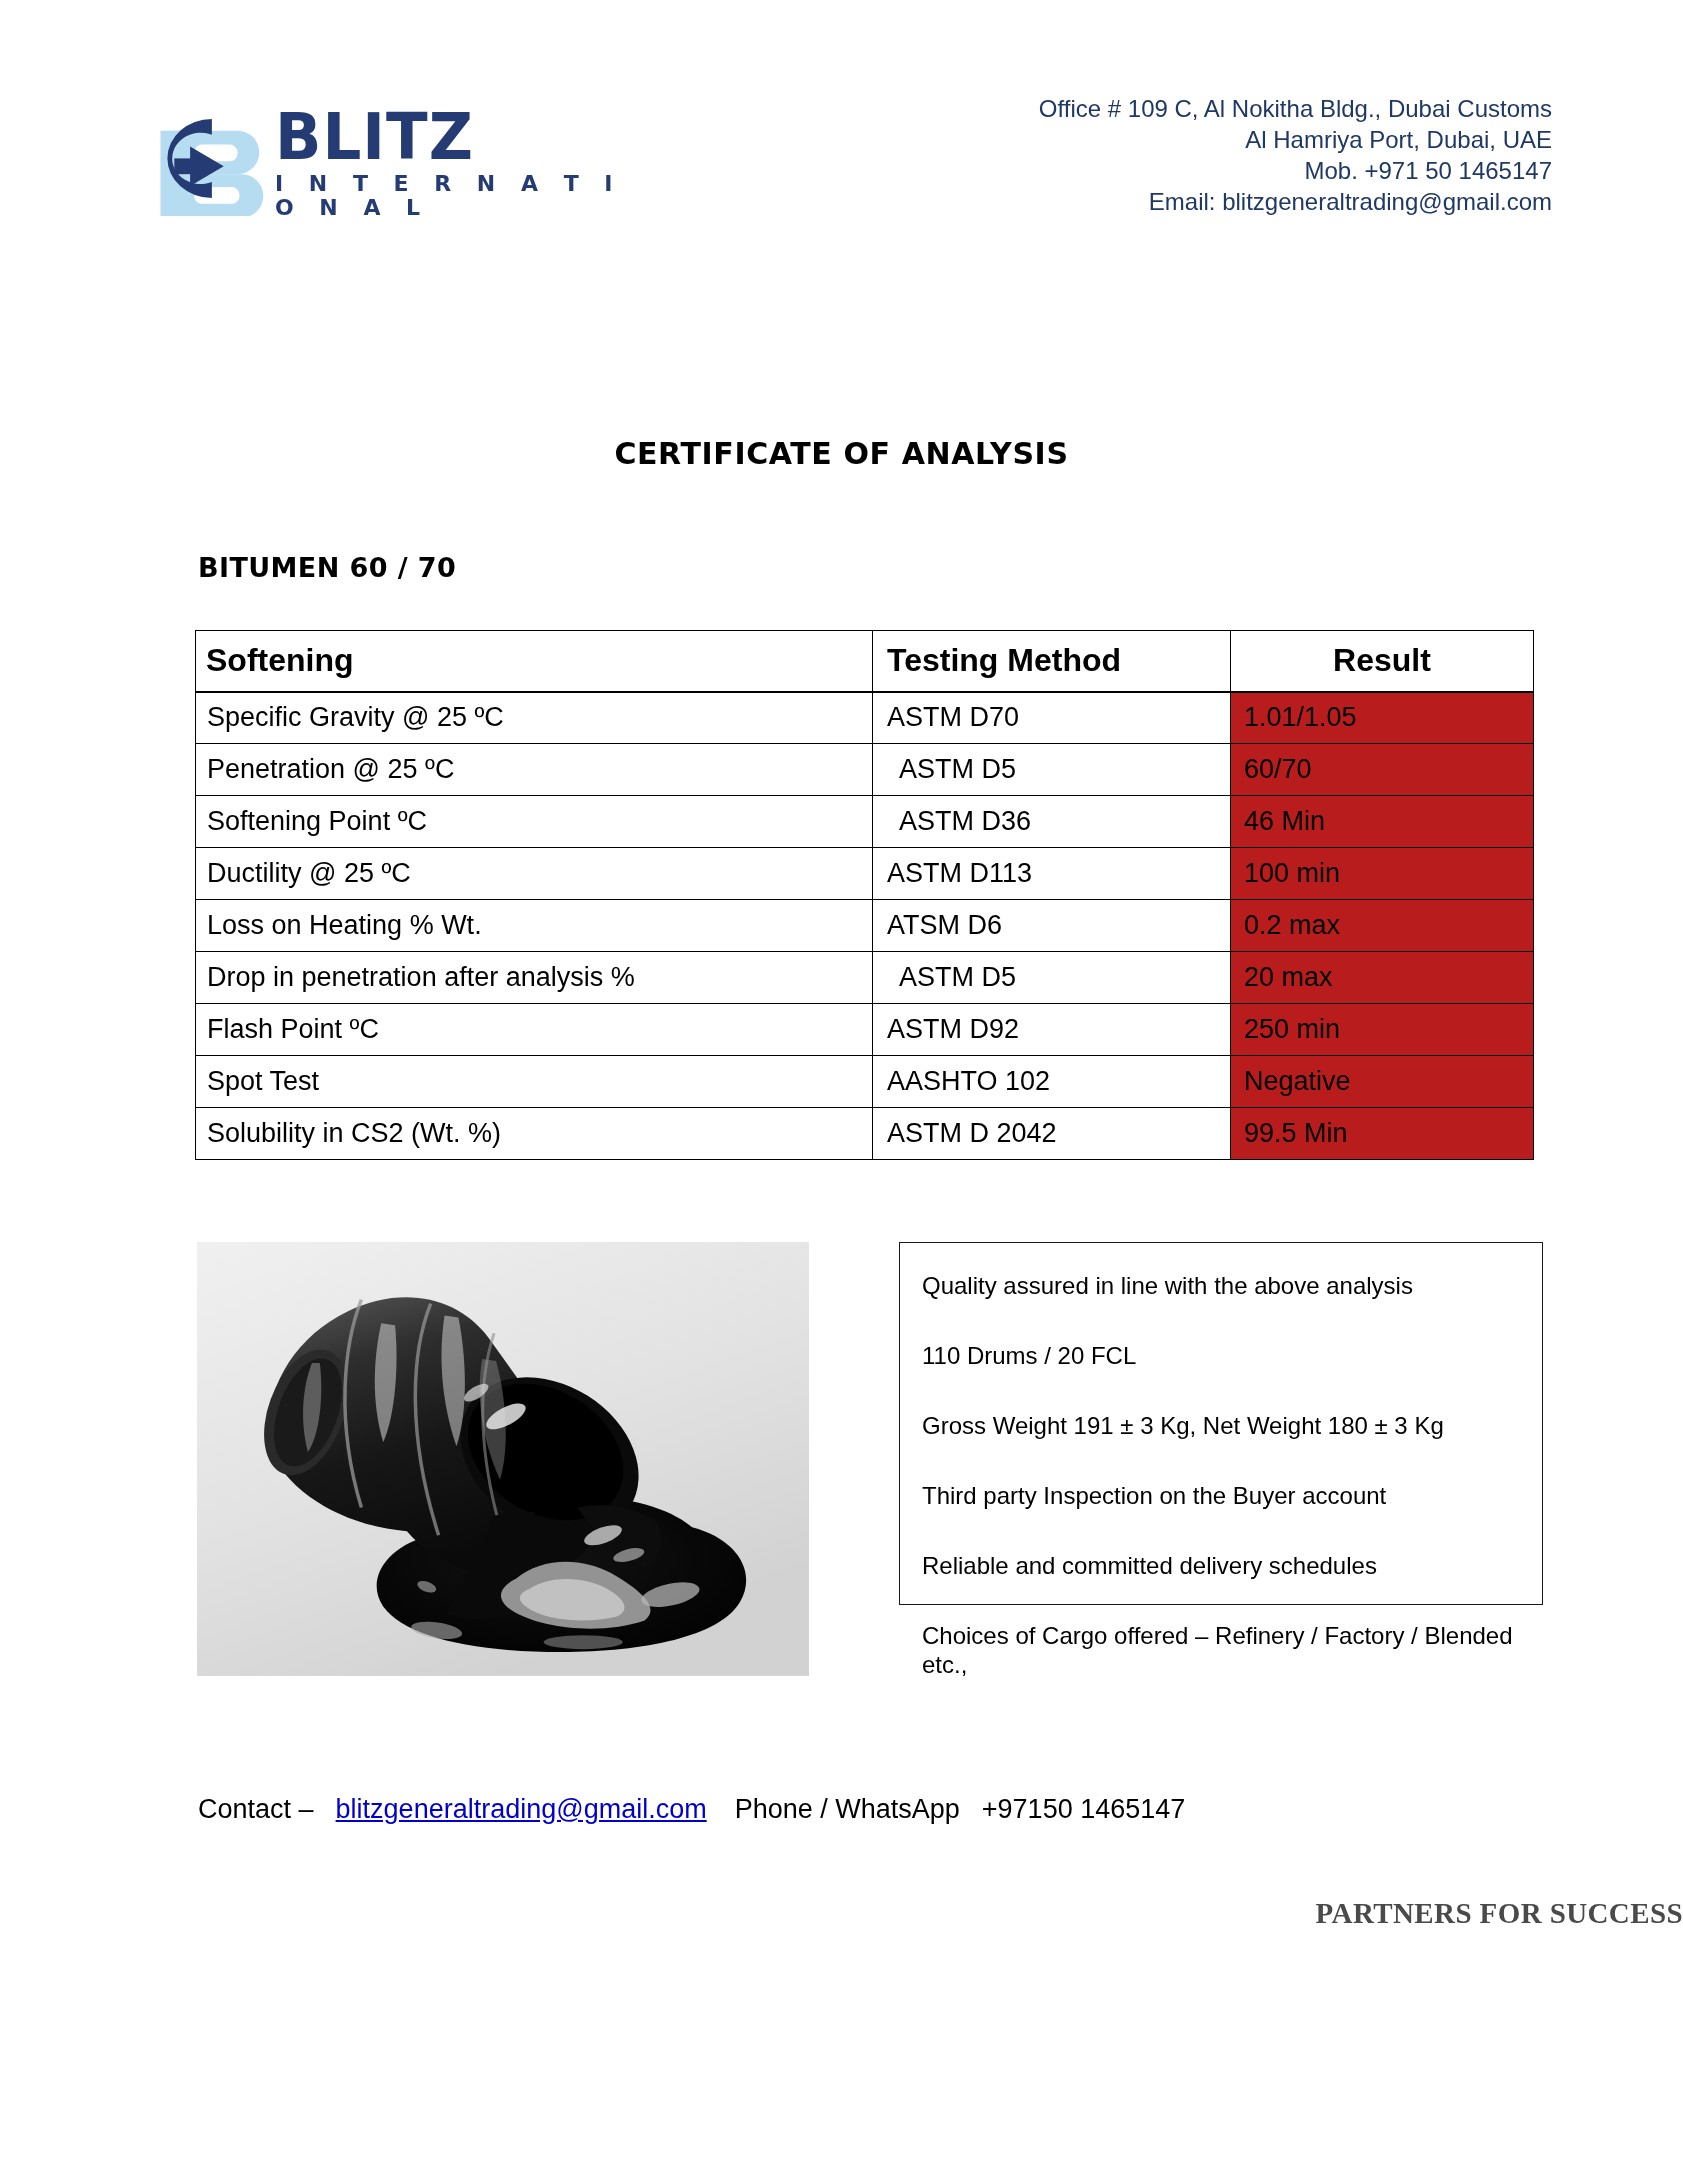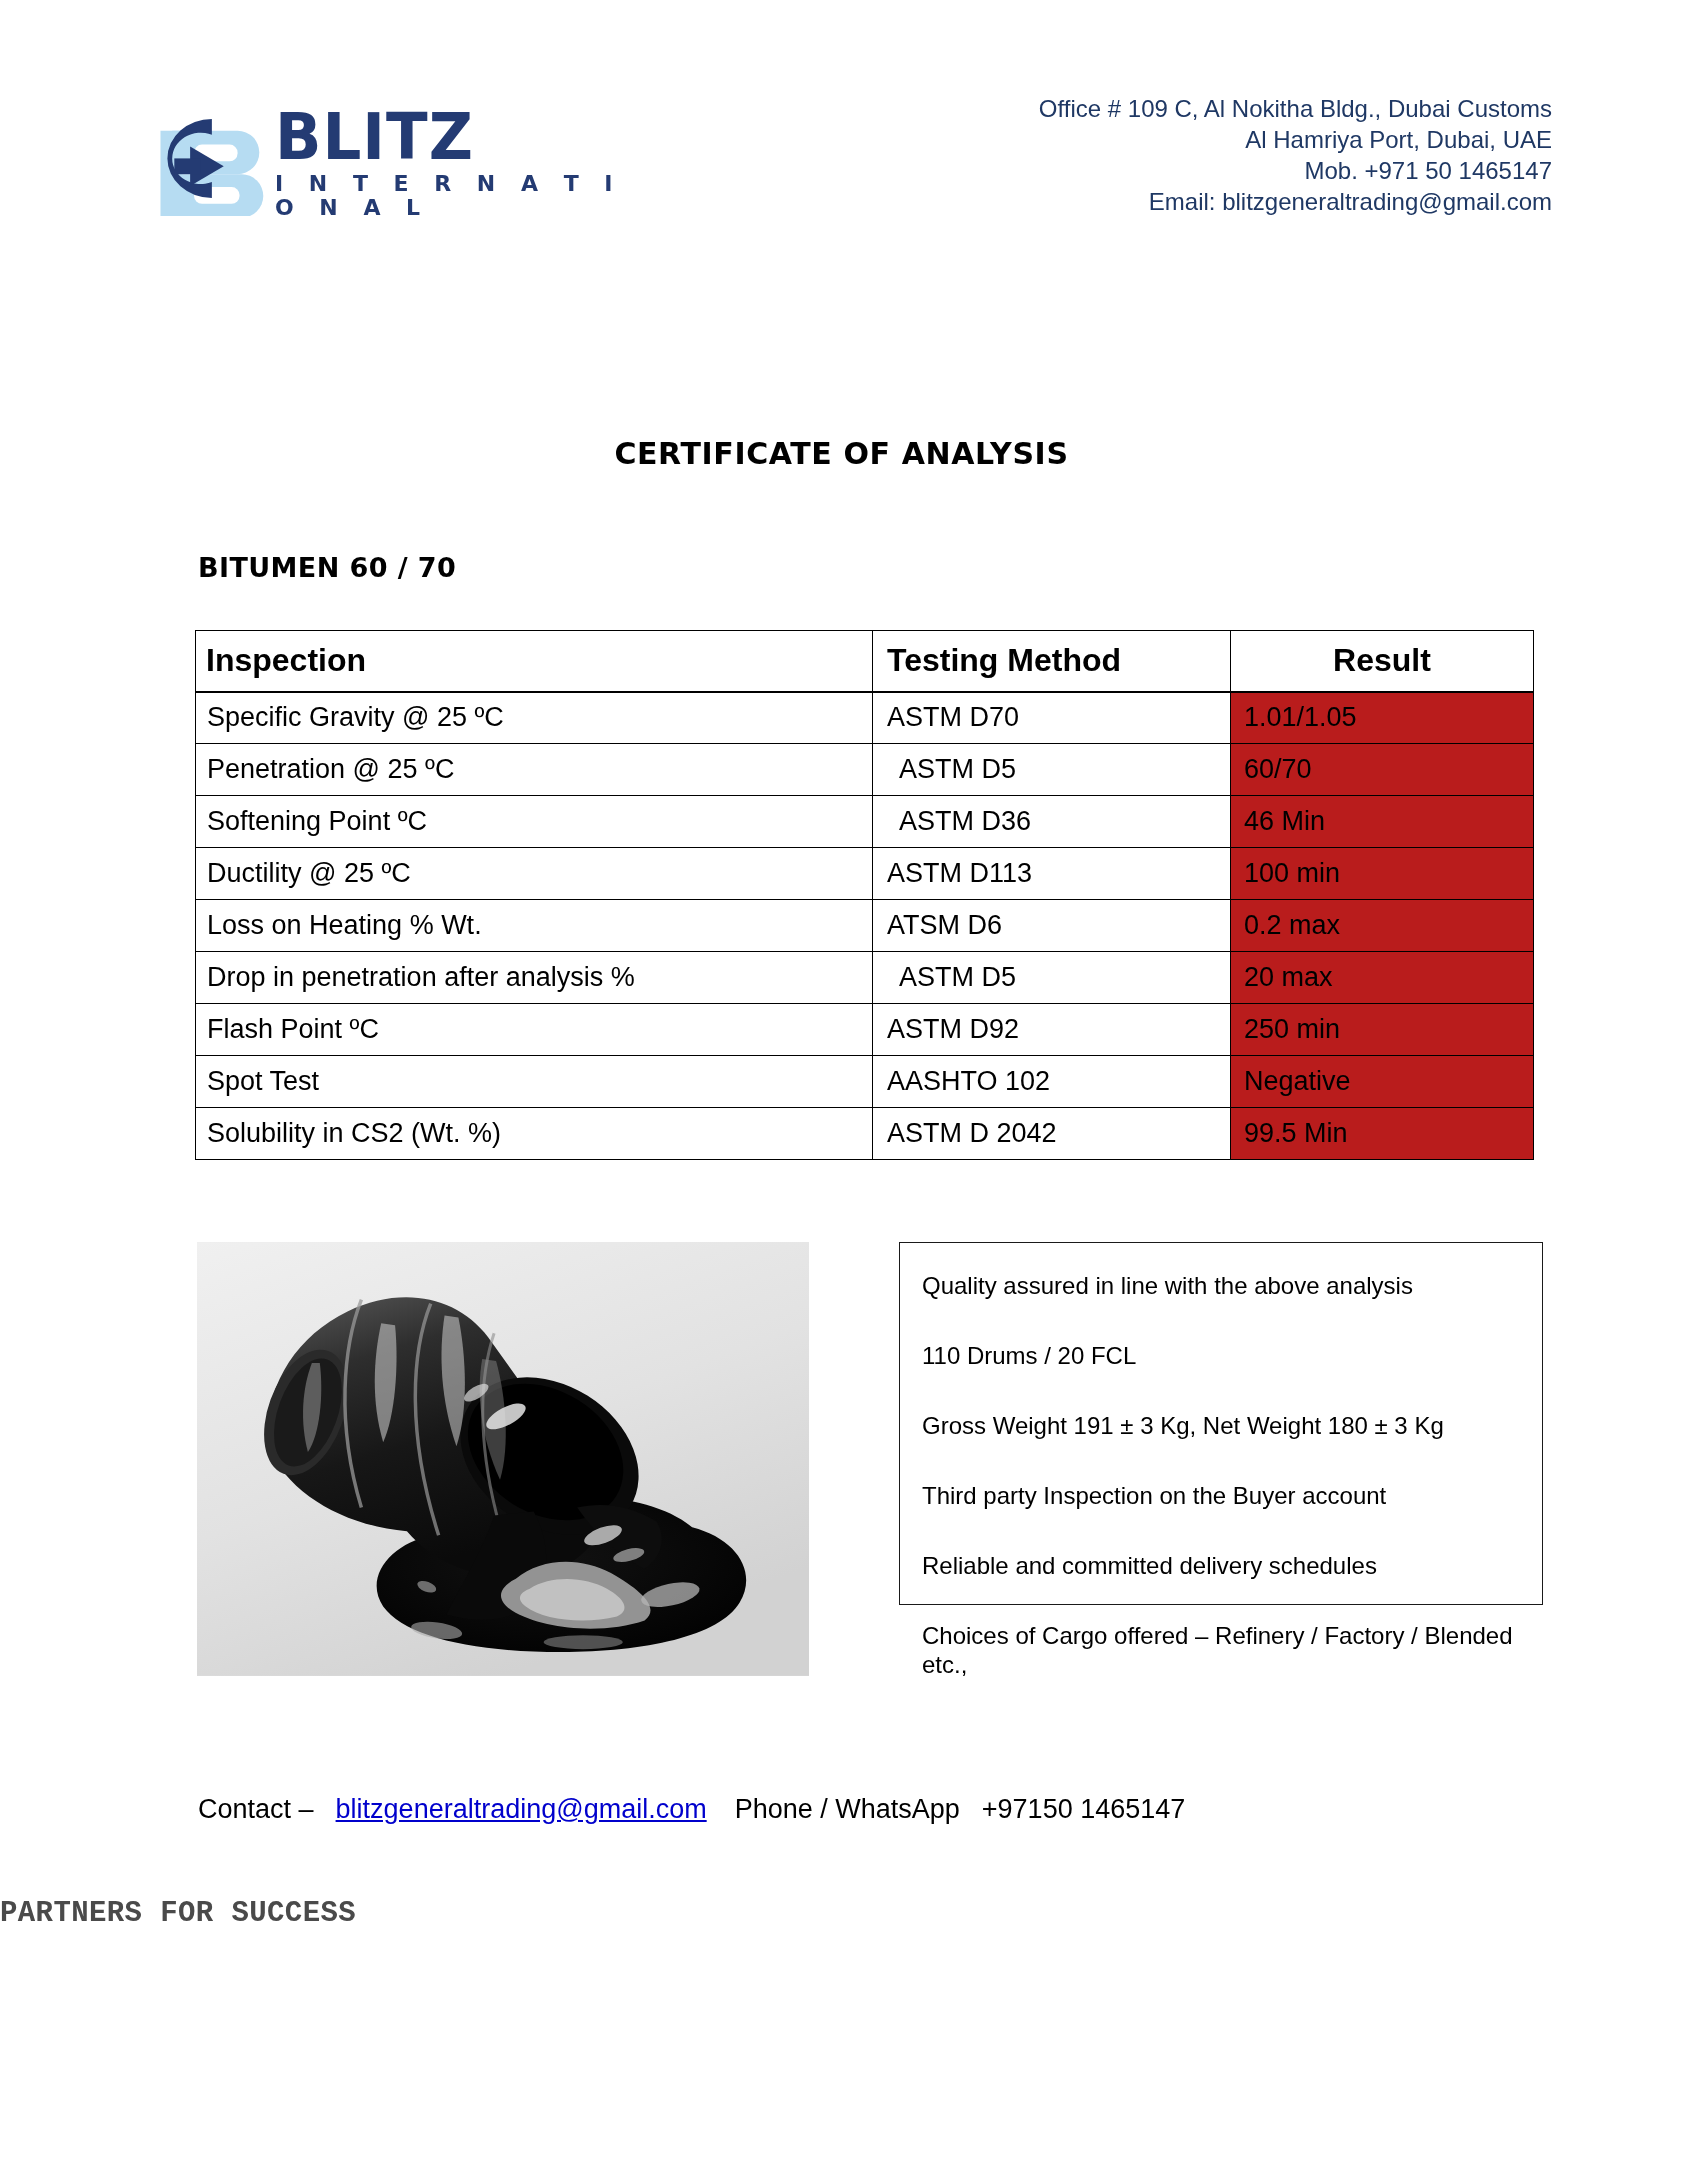--- a/index.html
+++ b/index.html
@@ -215,22 +215,22 @@
     text-decoration: underline;
   }
   .contact-gap { display: inline-block; width: 28px; }
   .contact-gap-sm { display: inline-block; width: 22px; }
 
   .footer-slogan {
     position: absolute;
     top: 1897px;
     left: 0;
     width: 1683px;
-    text-align: left;
-    font-family: Liberation Mono, monospace;
+    text-align: right;
+    font-family: Liberation Serif, serif;
     font-weight: bold;
     font-size: 29px;
     letter-spacing: 0.4px;
     color: #4a4a4a;
   }
 </style>
 </head>
 <body>
 
 <div class="page">
@@ -272,21 +272,21 @@
   <div class="product-name">BITUMEN 60 / 70</div>
 
   <table class="spec-table">
     <colgroup>
       <col class="c-param">
         <col class="c-method">
         <col class="c-result">
     </colgroup>
     <thead>
       <tr>
-        <th class="th-param">Inspection</th>
+        <th class="th-param">Softening</th>
         <th class="th-method">Testing Method</th>
         <th class="th-result">Result</th>
       </tr>
     </thead>
     <tbody>
       <tr>
         <td class="cell-param">Specific Gravity @ 25 ºC</td>
         <td class="cell-method">ASTM D70</td>
         <td class="cell-result">1.01/1.05</td>
       </tr>

